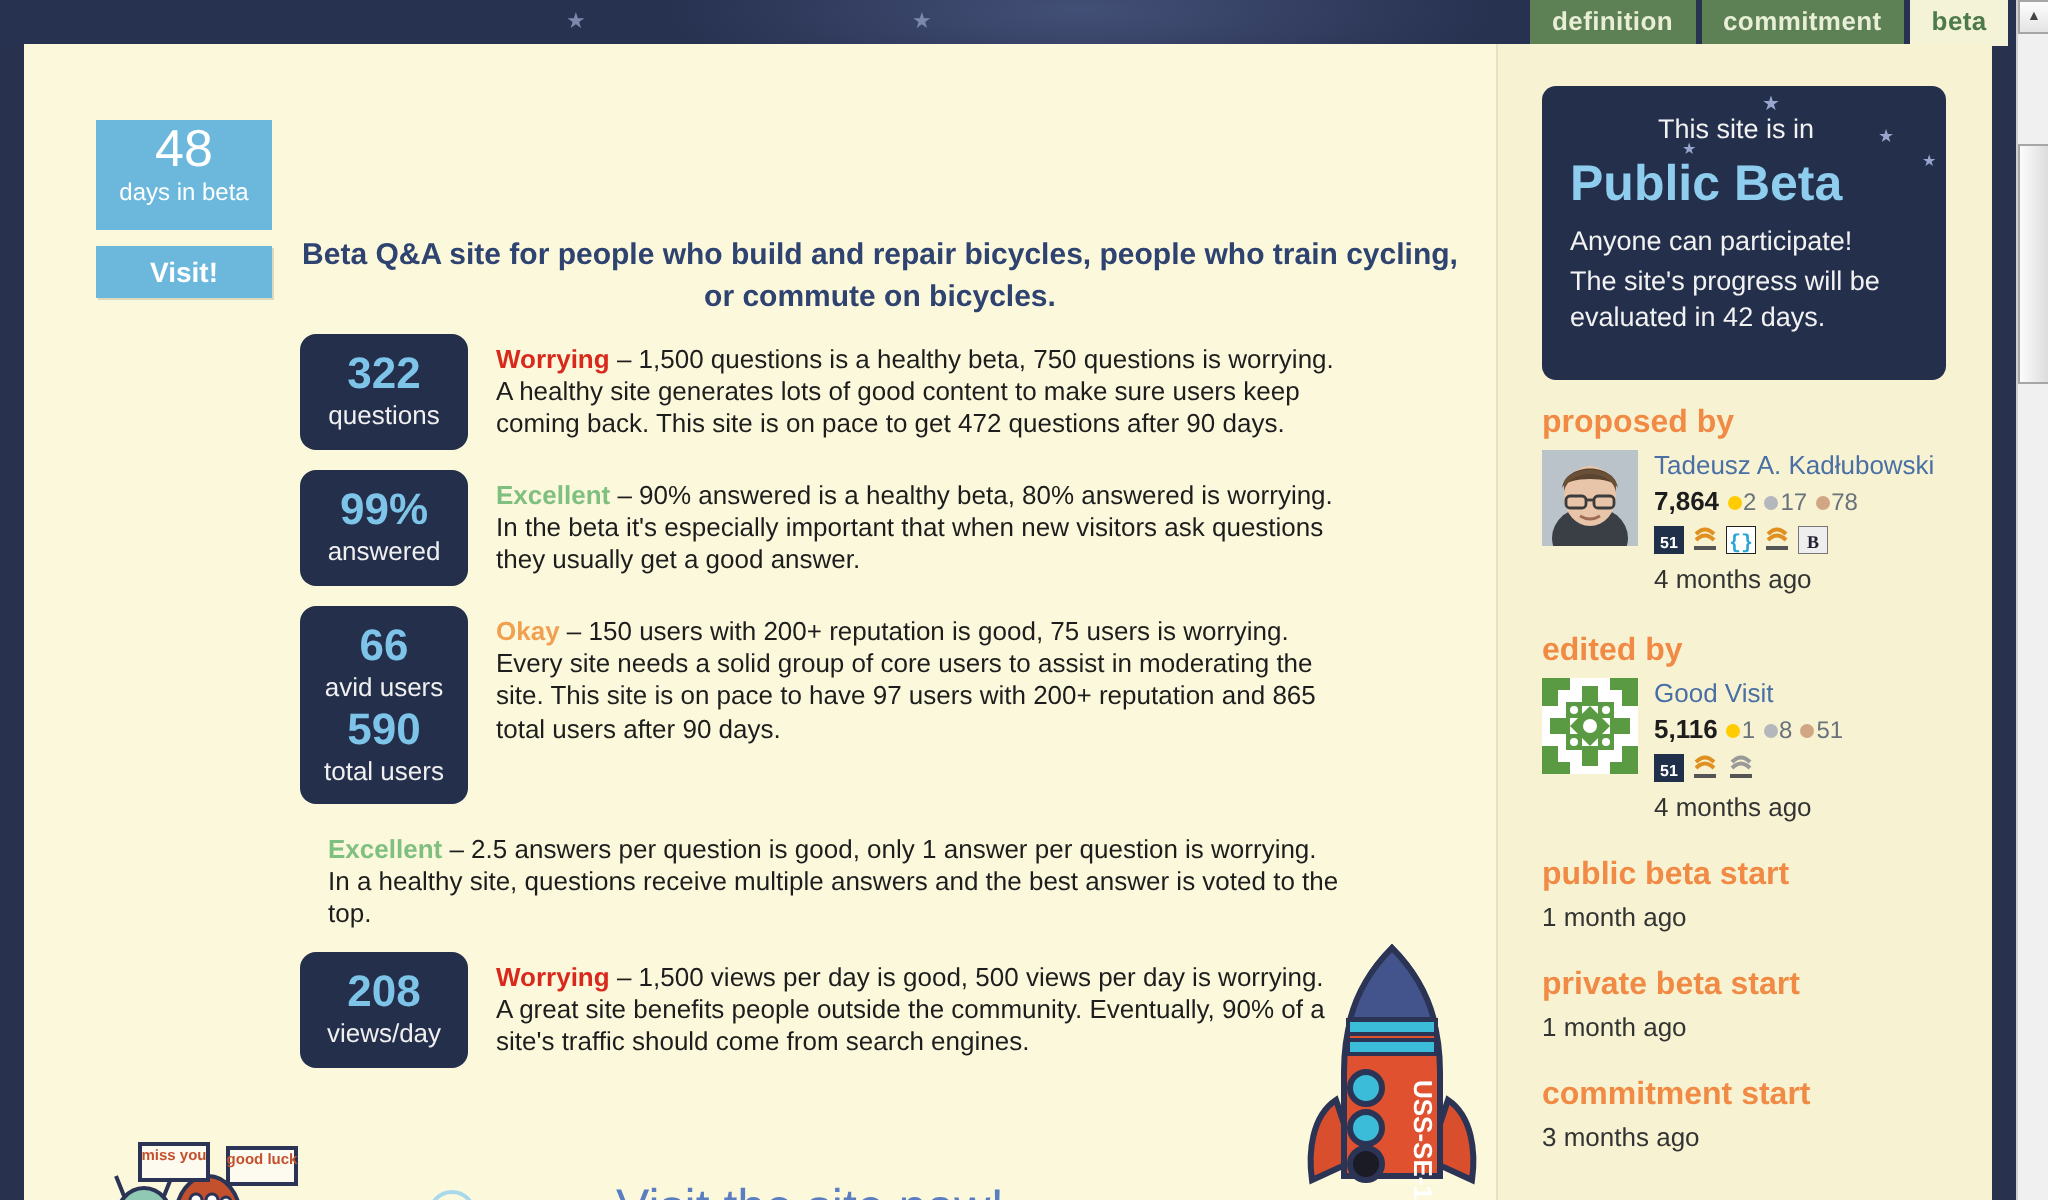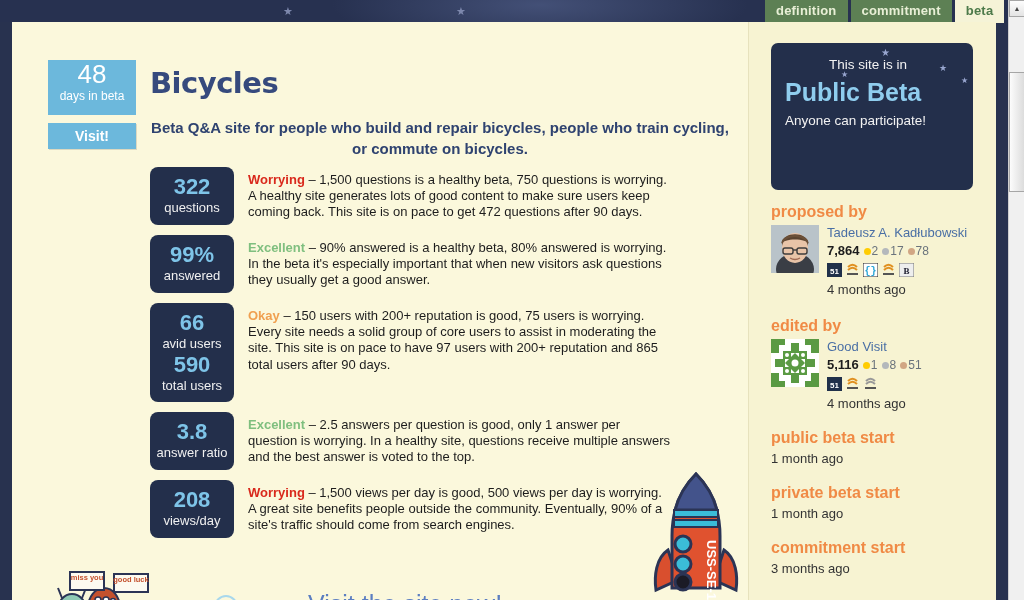--- a/index.html
+++ b/index.html
@@ -143,21 +143,20 @@
   </div>
 
   <div class="sheet">
 
     <div class="daysbox">
       <div class="num">48</div>
       <div class="lbl">days in beta</div>
     </div>
     <div class="visitbtn">Visit!</div>
 
-    <div class="sitetitle">Bicycles</div>
     <div class="sitetag">Beta Q&amp;A site for people who build and repair bicycles, people who train cycling, or commute on bicycles.</div>
 
     <div class="stats">
 
       <div class="statrow">
         <div class="statbox">
           <div class="num">322</div>
           <div class="lbl">questions</div>
         </div>
         <div class="statdesc">
@@ -181,24 +180,20 @@
           <div class="lbl">avid users</div>
           <div class="num">590</div>
           <div class="lbl">total users</div>
         </div>
         <div class="statdesc">
           <span class="verdict v-okay">Okay</span><span> – 150 users with 200+ reputation is good, 75 users is worrying. Every site needs a solid group of core users to assist in moderating the site. This site is on pace to have 97 users with 200+ reputation and 865 total users after 90 days.</span>
         </div>
       </div>
 
       <div class="statrow">
-        <div class="statbox">
-          <div class="num">3.8</div>
-          <div class="lbl">answer ratio</div>
-        </div>
         <div class="statdesc">
           <span class="verdict v-excellent">Excellent</span><span> – 2.5 answers per question is good, only 1 answer per question is worrying. In a healthy site, questions receive multiple answers and the best answer is voted to the top.</span>
         </div>
       </div>
 
       <div class="statrow">
         <div class="statbox">
           <div class="num">208</div>
           <div class="lbl">views/day</div>
         </div>
@@ -247,20 +242,21 @@
     <div class="sidecol">
 
       <div class="betabox">
         <div class="star" style="left:110px;top:4px;font-size:10px;">★</div>
         <div class="star" style="left:168px;top:20px;font-size:9px;">★</div>
         <div class="star" style="left:190px;top:32px;font-size:8px;">★</div>
         <div class="star" style="left:70px;top:26px;font-size:8px;">★</div>
         <div class="l1">This site is in</div>
         <div class="big">Public Beta</div>
         <div class="l3">Anyone can participate!</div>
+        <div class="l4">The site's progress will be evaluated in 42 days.</div>
       </div>
 
       <div class="side" style="top:181px;">
         <div class="side-h">proposed by</div>
         <div class="userrow">
           <div class="avatar">
             <svg width="48" height="48" viewBox="0 0 48 48">
               <rect width="48" height="48" fill="#b9c3c9"></rect>
               <ellipse cx="24" cy="44" rx="19" ry="16" fill="#3a3e45"></ellipse>
               <ellipse cx="24" cy="23" rx="13" ry="15" fill="#e8c4a8"></ellipse>

